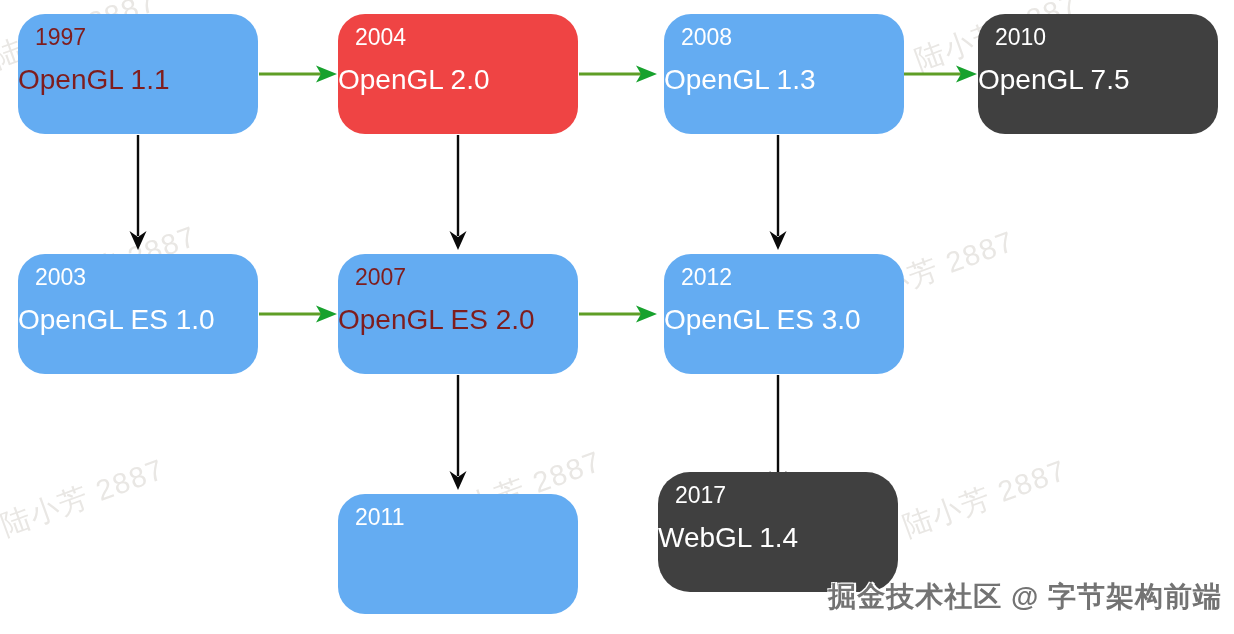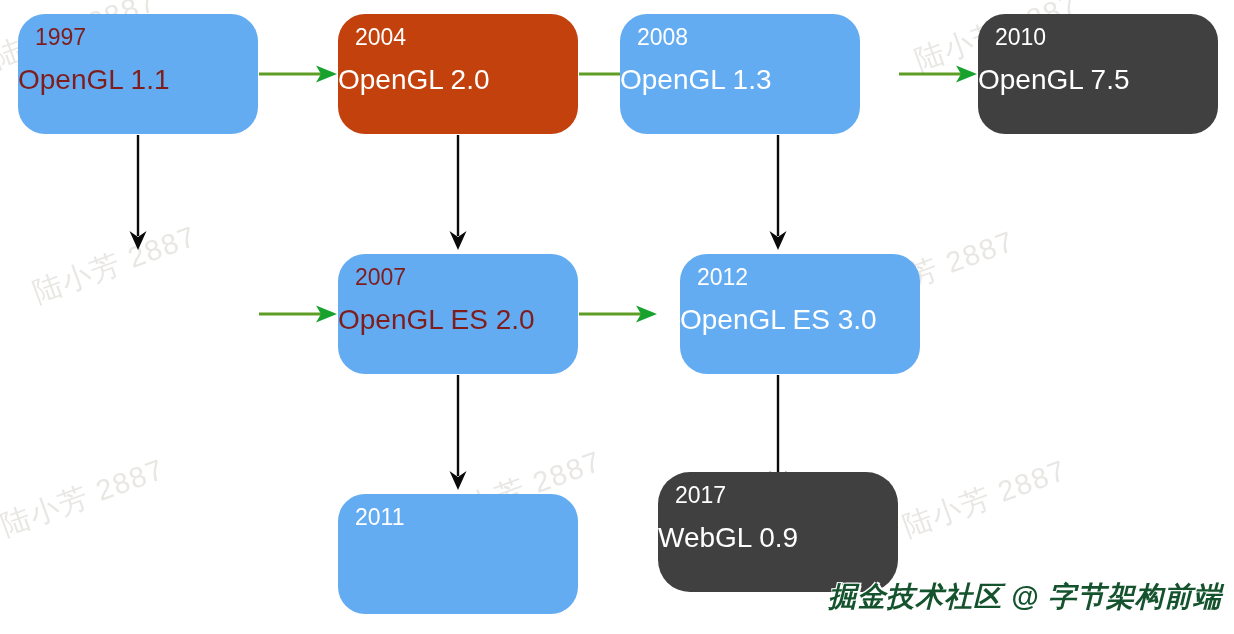--- a/index.html
+++ b/index.html
@@ -103,42 +103,46 @@
       <g>
         <line x1="778" y1="375" x2="778" y2="476" stroke="#0a0a0a" stroke-width="2.4"></line>
         <polygon points="778,490 769.5,471 778,477 786.5,471" fill="#0a0a0a"></polygon>
       </g>
     </svg>
   <div class="node-layer" id="node-layer">
       <div class="node" style="left: 18px; top: 14px; background: rgb(100, 172, 242); color: #7f1d1d;">
         <span class="year">1997</span>
         <div class="label">OpenGL 1.1</div>
       </div>
-      <div class="node" style="left: 338px; top: 14px; background: #c2410c; color: rgb(255, 255, 255);">
+      <div class="node" style="left: 338px; top: 14px; background: #ef4444; color: rgb(255, 255, 255);">
         <span class="year">2004</span>
         <div class="label">OpenGL 2.0</div>
       </div>
-      <div class="node" style="left: 620px; top: 14px; background: rgb(100, 172, 242); color: rgb(255, 255, 255);">
+      <div class="node" style="left: 664px; top: 14px; background: rgb(100, 172, 242); color: rgb(255, 255, 255);">
         <span class="year">2008</span>
         <div class="label">OpenGL 1.3</div>
       </div>
       <div class="node" style="left: 978px; top: 14px; background: #404040; color: rgb(255, 255, 255);">
         <span class="year">2010</span>
         <div class="label">OpenGL 7.5</div>
       </div>
+      <div class="node" style="left: 18px; top: 254px; background: rgb(100, 172, 242); color: rgb(255, 255, 255);">
+        <span class="year">2003</span>
+        <div class="label">OpenGL ES 1.0</div>
+      </div>
       <div class="node" style="left: 338px; top: 254px; background: rgb(100, 172, 242); color: #7f1d1d;">
         <span class="year">2007</span>
         <div class="label">OpenGL ES 2.0</div>
       </div>
-      <div class="node" style="left: 680px; top: 254px; background: rgb(100, 172, 242); color: rgb(255, 255, 255);">
+      <div class="node" style="left: 664px; top: 254px; background: rgb(100, 172, 242); color: rgb(255, 255, 255);">
         <span class="year">2012</span>
         <div class="label">OpenGL ES 3.0</div>
       </div>
       <div class="node" style="left: 338px; top: 494px; background: rgb(100, 172, 242); color: rgb(255, 255, 255);">
         <span class="year">2011</span>
       </div>
       <div class="node" style="left: 658px; top: 472px; background: #404040; color: rgb(255, 255, 255); border-radius: 32px;">
         <span class="year">2017</span>
-        <div class="label">WebGL 0.9</div>
+        <div class="label">WebGL 1.4</div>
       </div>
     </div>
-  <div class="caption" style="color: #14532d; font-style: italic;">掘金技术社区 @ 字节架构前端</div>
+  <div class="caption" style="color: #737373;">掘金技术社区 @ 字节架构前端</div>
 </div>
 
 </body></html>

